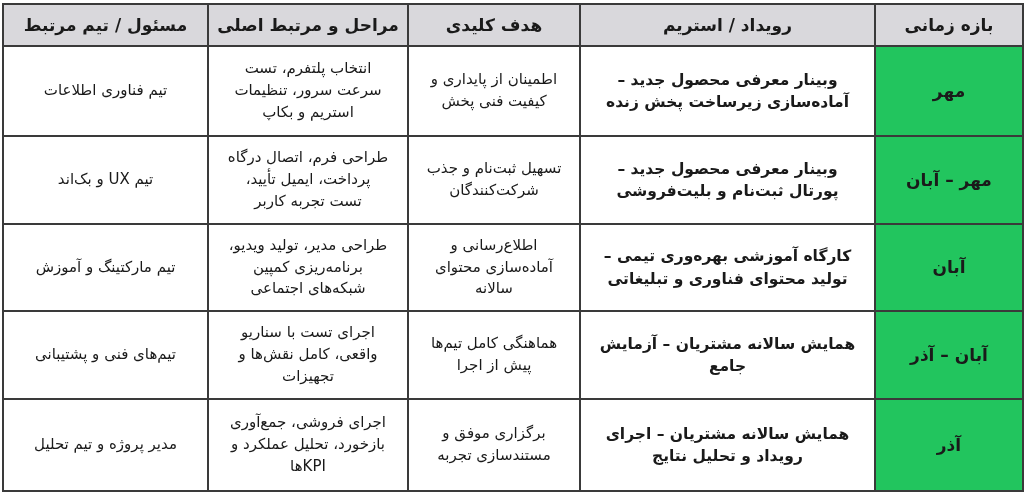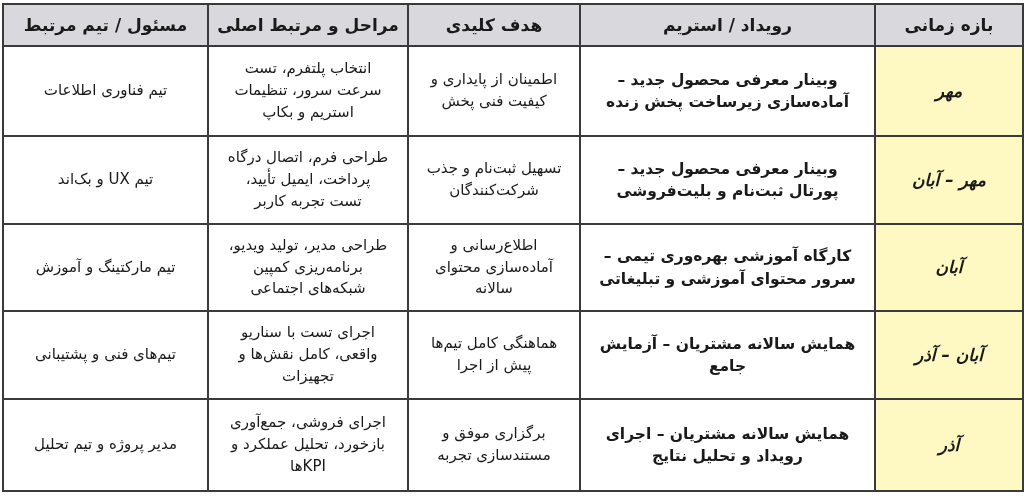--- a/index.html
+++ b/index.html
@@ -10,21 +10,21 @@
     width: 1020px; height: 486px;
     border-collapse: collapse; direction: rtl; table-layout: fixed;
   }
   table.plan th, table.plan td {
     border: 2px solid #3a3a3a; text-align: center; vertical-align: middle;
     padding: 2px 8px; line-height: 1.45;
   }
   table.plan th {
     background: #d9d8dc; font-weight: bold; font-size: 17px; height: 36px;
   }
-  td.period { background: #fef9c3; font-weight: bold; font-size: 17px; font-style: italic; }
+  td.period { background: #22c55e; font-weight: bold; font-size: 17px; }
   td.event { font-weight: bold; font-size: 15.5px; }
   td.goal, td.tasks, td.owner { font-size: 15px; font-weight: normal; }
   col.c-period { width: 148px; }
   col.c-event { width: 295px; }
   col.c-goal { width: 172px; }
   col.c-tasks { width: 200px; }
   col.c-owner { width: 205px; }
   tr.r1 { height: 90px; } tr.r2 { height: 88px; } tr.r3 { height: 87px; }
   tr.r4 { height: 88px; } tr.r5 { height: 92px; }
   .cell-text { white-space: pre-line; display: block; }
@@ -91,21 +91,21 @@
       <td class="owner">
           <span class="cell-text">تیم UX و بک‌اند</span>
         </td>
     </tr>
     <tr class="r3">
       <td class="period">
           <span class="cell-text">آبان</span>
         </td>
       <td class="event">
           <span class="cell-text">کارگاه آموزشی بهره‌وری تیمی –
-سرور محتوای آموزشی و تبلیغاتی</span>
+تولید محتوای فناوری و تبلیغاتی</span>
         </td>
       <td class="goal">
           <span class="cell-text">اطلاع‌رسانی و
 آماده‌سازی محتوای
 سالانه</span>
         </td>
       <td class="tasks">
           <span class="cell-text">طراحی مدیر، تولید ویدیو،
 برنامه‌ریزی کمپین
 شبکه‌های اجتماعی</span>

